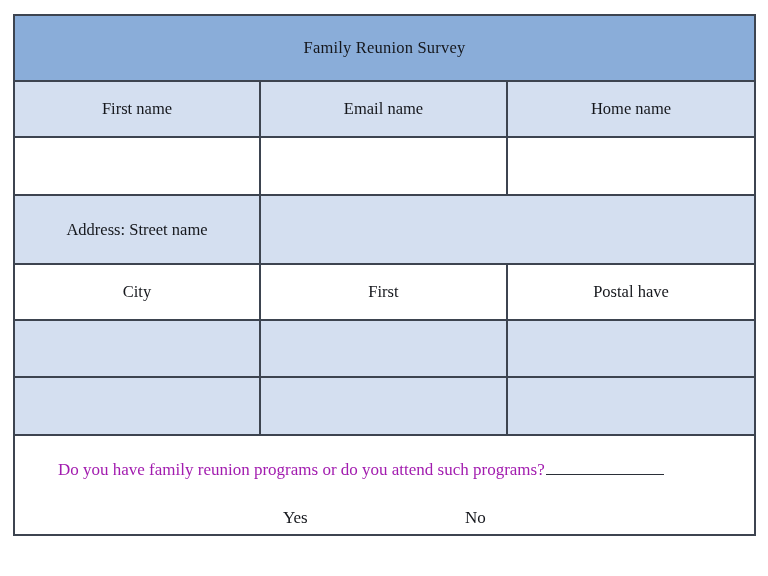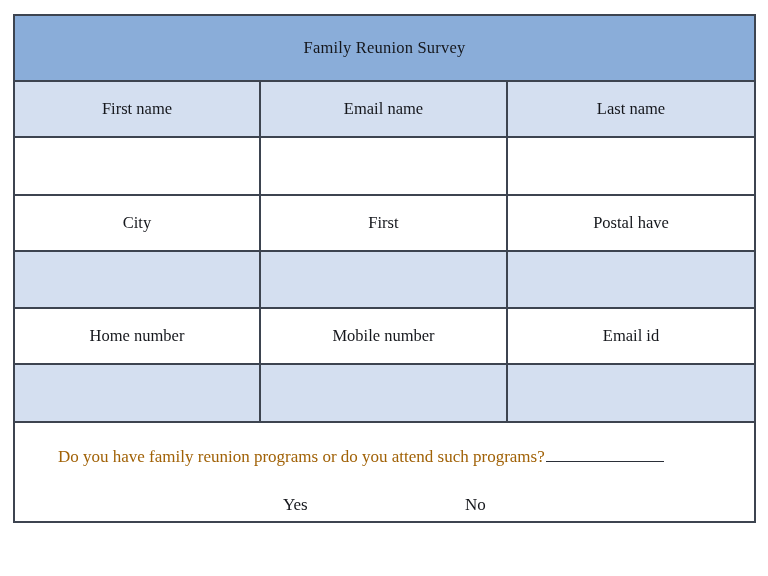--- a/index.html
+++ b/index.html
@@ -78,21 +78,21 @@
     vertical-align: top;
     padding: 0;
     position: relative;
   }
   .q-line {
     position: absolute;
     left: 43px;
     top: 24px;
     white-space: nowrap;
     font-size: 17px;
-    color: #a16207;
+    color: #a21caf;
   }
   .q-blank {
     display: inline-block;
     width: 118px;
     border-bottom: 1.5px solid #2b2f38;
     vertical-align: baseline;
     margin-left: 1px;
     height: 0.85em;
   }
   .yesno-row {
@@ -128,47 +128,46 @@
     </colgroup>
     <tbody>
 
       <tr class="row-header">
         <td class="r-header title-cell" colspan="3">Family Reunion Survey</td>
       </tr>
 
       <tr class="row-h1">
         <td class="r-lbl-blue">First name</td>
         <td class="r-lbl-blue">Email name</td>
-        <td class="r-lbl-blue">Last name</td>
+        <td class="r-lbl-blue">Home name</td>
       </tr>
 
       <tr class="row-i1">
         <td class="r-in-white"></td>
         <td class="r-in-white"></td>
         <td class="r-in-white"></td>
       </tr>
 
+      <tr class="row-addr">
+        <td class="r-lbl-blue addr-label">Address: Street name</td>
+        <td class="r-in-blue" colspan="2"></td>
+      </tr>
 
       <tr class="row-h2">
         <td class="r-lbl-white">City</td>
         <td class="r-lbl-white">First</td>
         <td class="r-lbl-white">Postal have</td>
       </tr>
 
       <tr class="row-i2">
         <td class="r-in-blue"></td>
         <td class="r-in-blue"></td>
         <td class="r-in-blue"></td>
       </tr>
 
-      <tr class="row-h3">
-        <td class="r-lbl-white">Home number</td>
-        <td class="r-lbl-white">Mobile number</td>
-        <td class="r-lbl-white">Email id</td>
-      </tr>
 
       <tr class="row-i3">
         <td class="r-in-blue"></td>
         <td class="r-in-blue"></td>
         <td class="r-in-blue"></td>
       </tr>
 
       <tr class="row-q">
         <td class="r-in-white question-cell" colspan="3">
 

